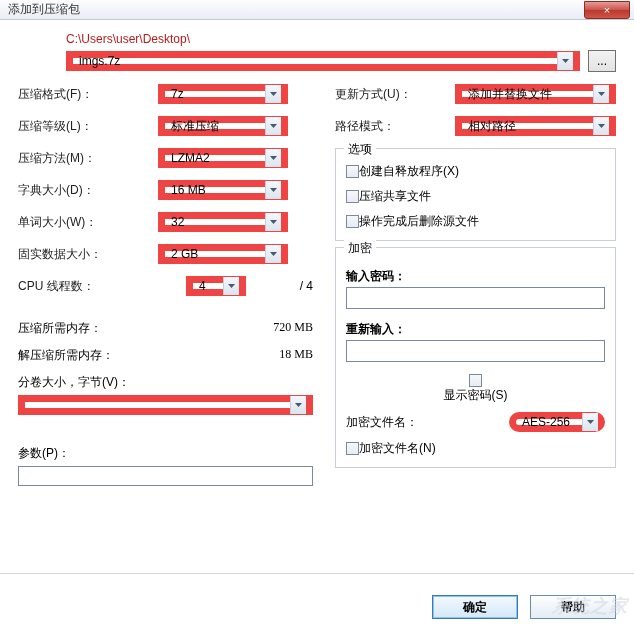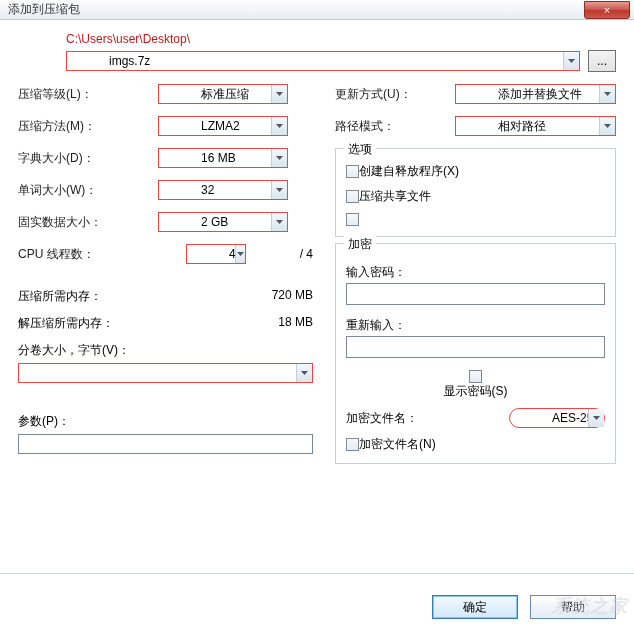--- a/index.html
+++ b/index.html
@@ -44,26 +44,25 @@
   display: flex;
   align-items: center;
   gap: 8px;
 }
 .filename-combo {
   flex: 1;
 }
 .combo {
   display: flex;
   align-items: center;
-  border: 1px solid #ef4444;
+  border: 7px solid #ef4444;
   background: #fff;
   height: 20px;
   position: relative;
   cursor: pointer;
-  padding-left: 36px;
 }
 .combo .combo-text {
   flex: 1;
   padding: 0 6px;
   line-height: 18px;
   white-space: nowrap;
   overflow: hidden;
 }
 .combo .arrow, .arrow-btn {
   width: 16px;
@@ -108,21 +107,21 @@
   border: 1px solid #7a8a9a;
   height: 20px;
   padding: 0 4px;
   background: #fff;
 }
 .memrow {
   display: flex;
   justify-content: space-between;
   margin-bottom: 10px;
 }
-.memrow .memv { text-align: right; }
+.memrow .memv { text-align: right; font-family: Liberation Serif, serif; }
 .sep12 { height: 12px; }
 .vol-row {
   margin-top: 4px;
   margin-bottom: 10px;
 }
 .vol-combo {
   width: 100%;
   margin-top: 4px;
 }
 .cpu-row {
@@ -153,21 +152,21 @@
   margin-bottom: 8px;
   cursor: pointer;
 }
 .chk:last-child { margin-bottom: 0; }
 .chkbox {
   width: 13px;
   height: 13px;
   border: 1px solid #7a8a9a;
   background: linear-gradient(to bottom, #f6f8fb, #e6ecf3);
 }
-.enc-label { margin-bottom: 2px; margin-top: 6px; }
+.enc-label { margin-bottom: 2px; margin-top: 6px; font-weight: bold; }
 .enc-input {
   width: 100%;
   height: 22px;
   border: 1px solid #7a8a9a;
   background: #fff;
   margin-bottom: 6px;
 }
 .enc-row {
   display: flex;
   align-items: center;
@@ -196,20 +195,21 @@
 .btn {
   min-width: 86px;
   height: 24px;
   border: 1px solid #6b8aae;
   background: linear-gradient(to bottom, #fefefe, #e4ecf5);
   display: flex;
   align-items: center;
   justify-content: center;
   cursor: pointer;
   padding: 0 12px;
+  font-weight: bold;
 }
 .btn-primary {
   border: 1px solid #3a78b8;
   box-shadow: 0 0 0 1px #8fc2ee inset;
   background: linear-gradient(to bottom, #f3f9fe, #d3e8f8);
 }
 .watermark {
   position: absolute;
   right: 6px;
   bottom: 15px;
@@ -250,20 +250,33 @@
   </div>
   <div class="browse-btn">
     <span>...</span>
   </div>
 </div>
 
 <div class="cols">
 
   <div class="col-left">
 
+    <div class="frow">
+      <div class="flabel">压缩格式(F)：</div>
+      <div class="fval">
+        <div class="combo combo-sm">
+          <span class="combo-text">7z</span>
+          <span class="arrow">
+              <svg viewBox="0 0 7 4">
+                <path d="M0 0 L3.5 4 L7 0 Z" fill="#4a5a6a"></path>
+              </svg>
+            </span>
+        </div>
+      </div>
+    </div>
 
     <div class="frow">
       <div class="flabel">压缩等级(L)：</div>
       <div class="fval">
         <div class="combo combo-sm">
           <span class="combo-text">标准压缩</span>
           <span class="arrow">
               <svg viewBox="0 0 7 4">
                 <path d="M0 0 L3.5 4 L7 0 Z" fill="#4a5a6a"></path>
               </svg>
@@ -406,20 +419,21 @@
       <div class="chk">
         <span class="chkbox"></span>
         <span>创建自释放程序(X)</span>
       </div>
       <div class="chk">
         <span class="chkbox"></span>
         <span>压缩共享文件</span>
       </div>
       <div class="chk">
         <span class="chkbox"></span>
+        <span>操作完成后删除源文件</span>
       </div>
     </div>
 
     <div class="groupbox" style="margin-bottom:4px;">
       <span class="legend">加密</span>
 
       <div class="enc-label">输入密码：</div>
       <input class="enc-input" type="password" style="">
 
       <div class="enc-label">重新输入：</div>

